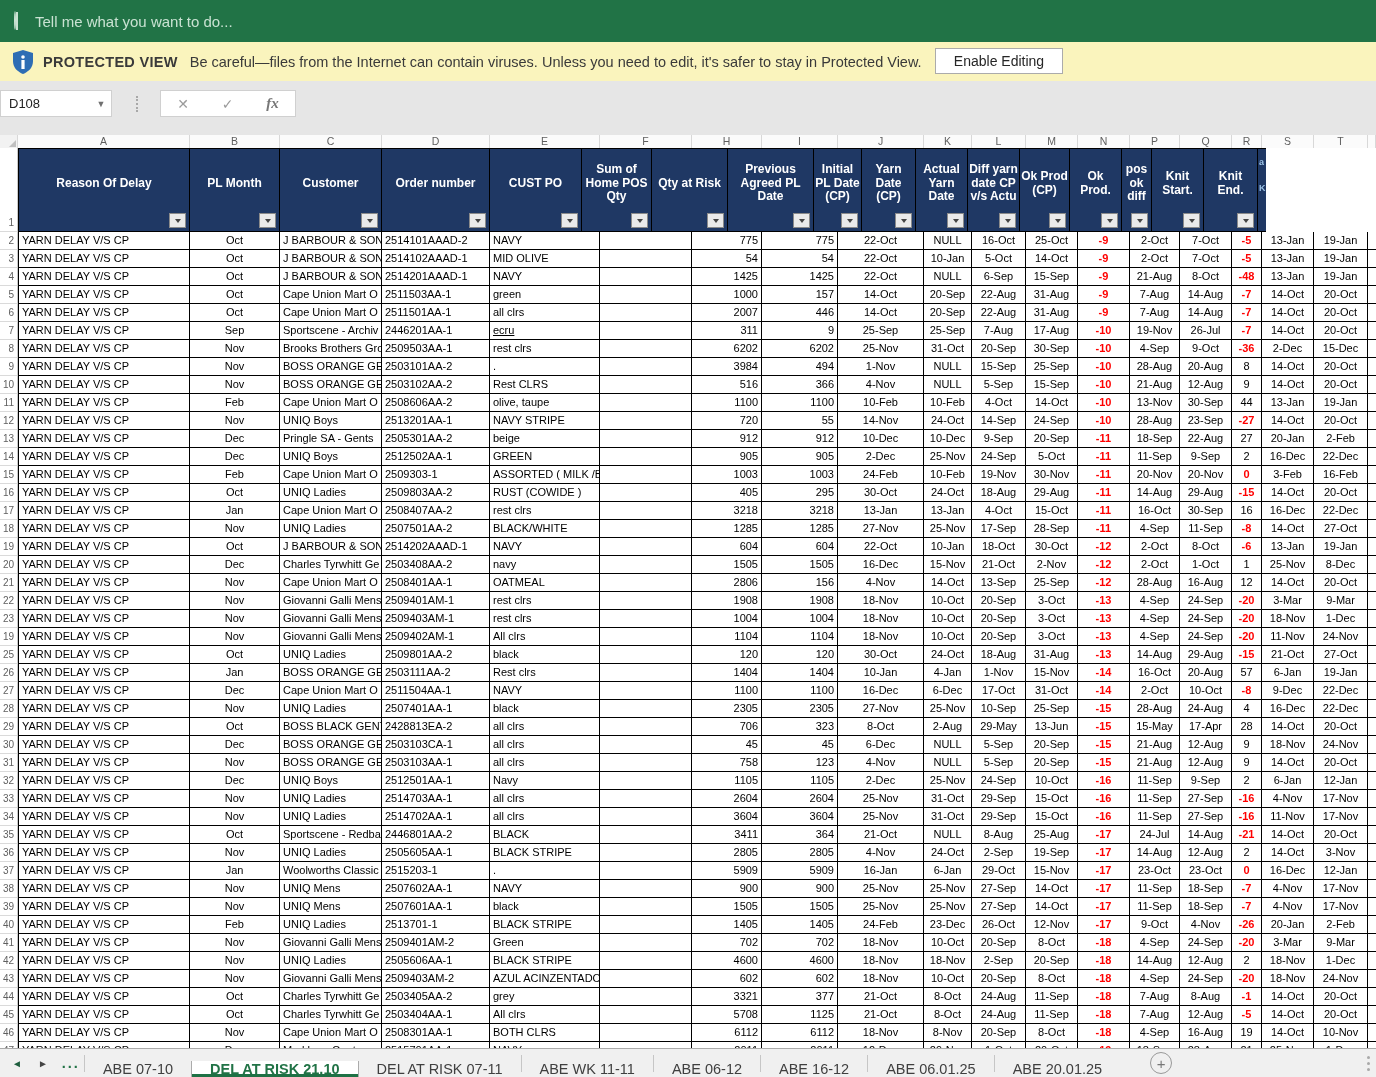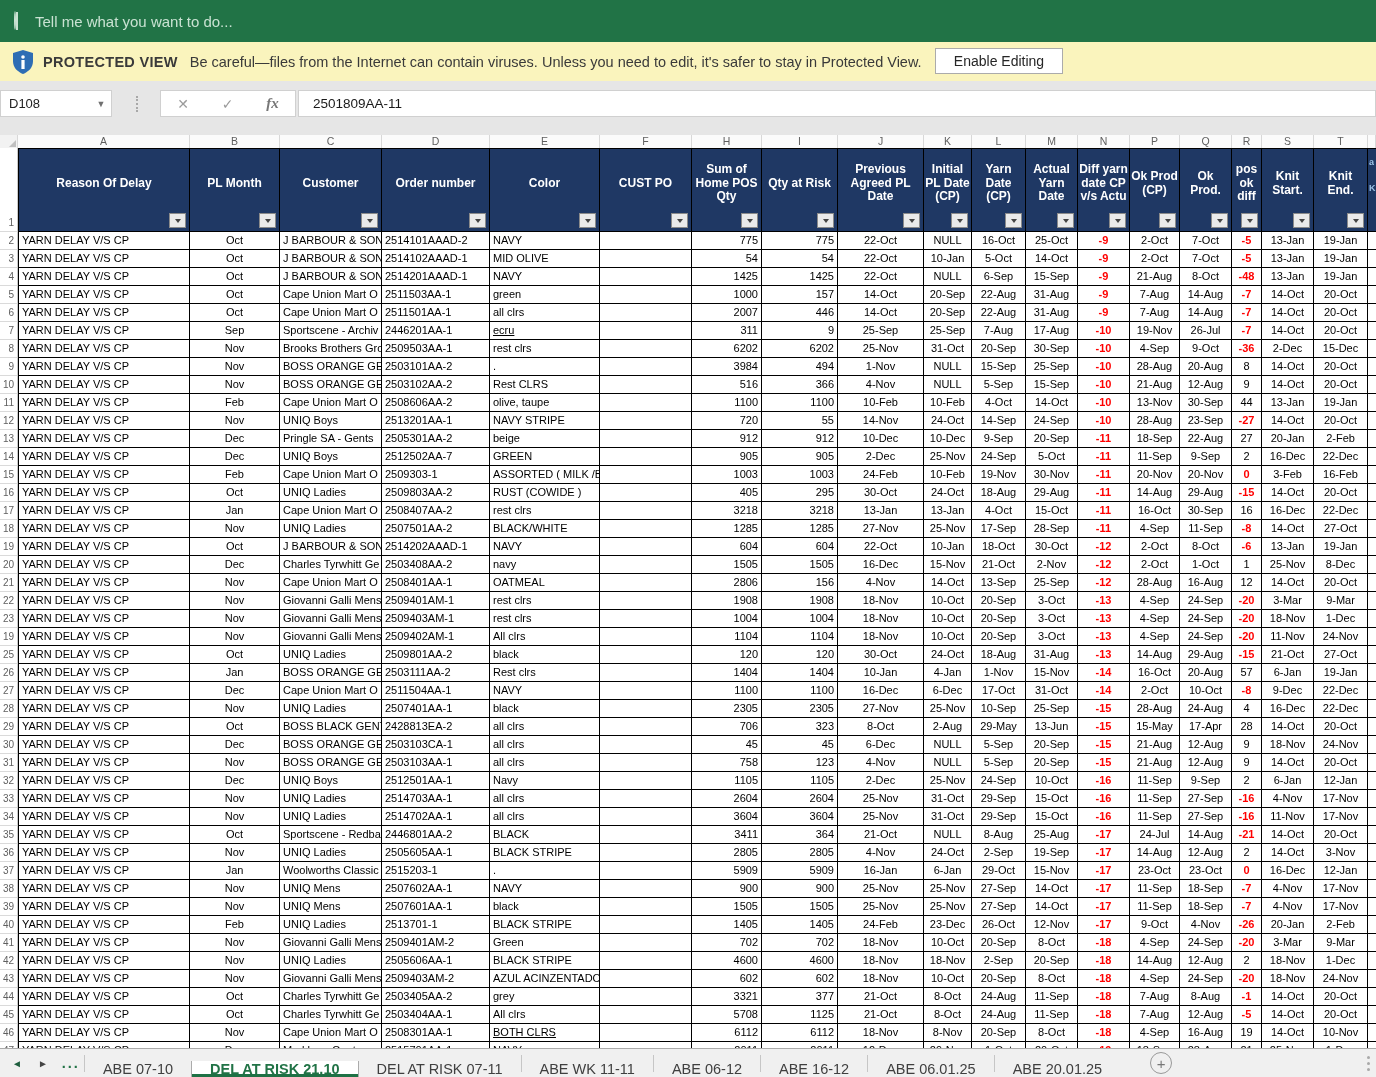--- a/index.html
+++ b/index.html
@@ -102,23 +102,20 @@
   <div class="namebox">
     <span class="nbtext">D108</span>
     <span class="nbarrow">▼</span>
   </div>
   <div class="fhandle"></div>
   <div class="fbtns">
     <span class="fico">✕</span>
     <span class="fico">✓</span>
     <span class="fico fx">fx</span>
   </div>
-  <div class="farea">
-    <span>2501809AA-11</span>
-  </div>
 </div>
 
 <div class="sheet">
   <div class="colletters">
     <div class="corner"></div>
   <div class="cl" style="width: 172px;">A</div>
       <div class="cl" style="width: 90px;">B</div>
       <div class="cl" style="width: 102px;">C</div>
       <div class="cl" style="width: 108px;">D</div>
       <div class="cl" style="width: 110px;">E</div>
@@ -149,24 +146,20 @@
           <span class="fbtn"></span>
         </div>
         <div class="hcell" style="width: 102px;">
           <span>Customer</span>
           <span class="fbtn"></span>
         </div>
         <div class="hcell" style="width: 108px;">
           <span>Order number</span>
           <span class="fbtn"></span>
         </div>
-        <div class="hcell" style="width: 110px;">
-          <span>Color</span>
-          <span class="fbtn"></span>
-        </div>
         <div class="hcell" style="width: 92px;">
           <span>CUST PO</span>
           <span class="fbtn"></span>
         </div>
         <div class="hcell" style="width: 70px;">
           <span>Sum of Home POS Qty</span>
           <span class="fbtn"></span>
         </div>
         <div class="hcell" style="width: 76px;">
           <span>Qty at Risk</span>
@@ -477,21 +470,21 @@
         <div class="dcell ac" style="width: 30px;">27</div>
         <div class="dcell ac" style="width: 52px;">20-Jan</div>
         <div class="dcell ac" style="width: 54px;">2-Feb</div>
         <div class="sliverd" style="width: 8px;"></div>
       </div>
       <div class="drow">
         <div class="gut">14</div>
         <div class="dcell al firstc" style="width: 172px;">YARN DELAY V/S CP</div>
         <div class="dcell ac" style="width: 90px;">Dec</div>
         <div class="dcell al" style="width: 102px;">UNIQ Boys</div>
-        <div class="dcell al" style="width: 108px;">2512502AA-7</div>
+        <div class="dcell al" style="width: 108px;">2512502AA-1</div>
         <div class="dcell al" style="width: 110px;">GREEN</div>
         <div class="dcell al" style="width: 92px;"></div>
         <div class="dcell ar" style="width: 70px;">905</div>
         <div class="dcell ar" style="width: 76px;">905</div>
         <div class="dcell ac" style="width: 86px;">2-Dec</div>
         <div class="dcell ac" style="width: 48px;">25-Nov</div>
         <div class="dcell ac" style="width: 54px;">24-Sep</div>
         <div class="dcell ac" style="width: 52px;">5-Oct</div>
         <div class="dcell ac red" style="width: 52px;">-11</div>
         <div class="dcell ac" style="width: 50px;">11-Sep</div>
@@ -1182,21 +1175,21 @@
         <div class="dcell ac" style="width: 52px;">14-Oct</div>
         <div class="dcell ac" style="width: 54px;">20-Oct</div>
         <div class="sliverd" style="width: 8px;"></div>
       </div>
       <div class="drow">
         <div class="gut">46</div>
         <div class="dcell al firstc" style="width: 172px;">YARN DELAY V/S CP</div>
         <div class="dcell ac" style="width: 90px;">Nov</div>
         <div class="dcell al" style="width: 102px;">Cape Union Mart O</div>
         <div class="dcell al" style="width: 108px;">2508301AA-1</div>
-        <div class="dcell al" style="width: 110px; text-decoration: underline;">BOTH CLRS</div>
+        <div class="dcell al" style="width: 110px;">BOTH CLRS</div>
         <div class="dcell al" style="width: 92px;"></div>
         <div class="dcell ar" style="width: 70px;">6112</div>
         <div class="dcell ar" style="width: 76px;">6112</div>
         <div class="dcell ac" style="width: 86px;">18-Nov</div>
         <div class="dcell ac" style="width: 48px;">8-Nov</div>
         <div class="dcell ac" style="width: 54px;">20-Sep</div>
         <div class="dcell ac" style="width: 52px;">8-Oct</div>
         <div class="dcell ac red" style="width: 52px;">-18</div>
         <div class="dcell ac" style="width: 50px;">4-Sep</div>
         <div class="dcell ac" style="width: 52px;">16-Aug</div>

